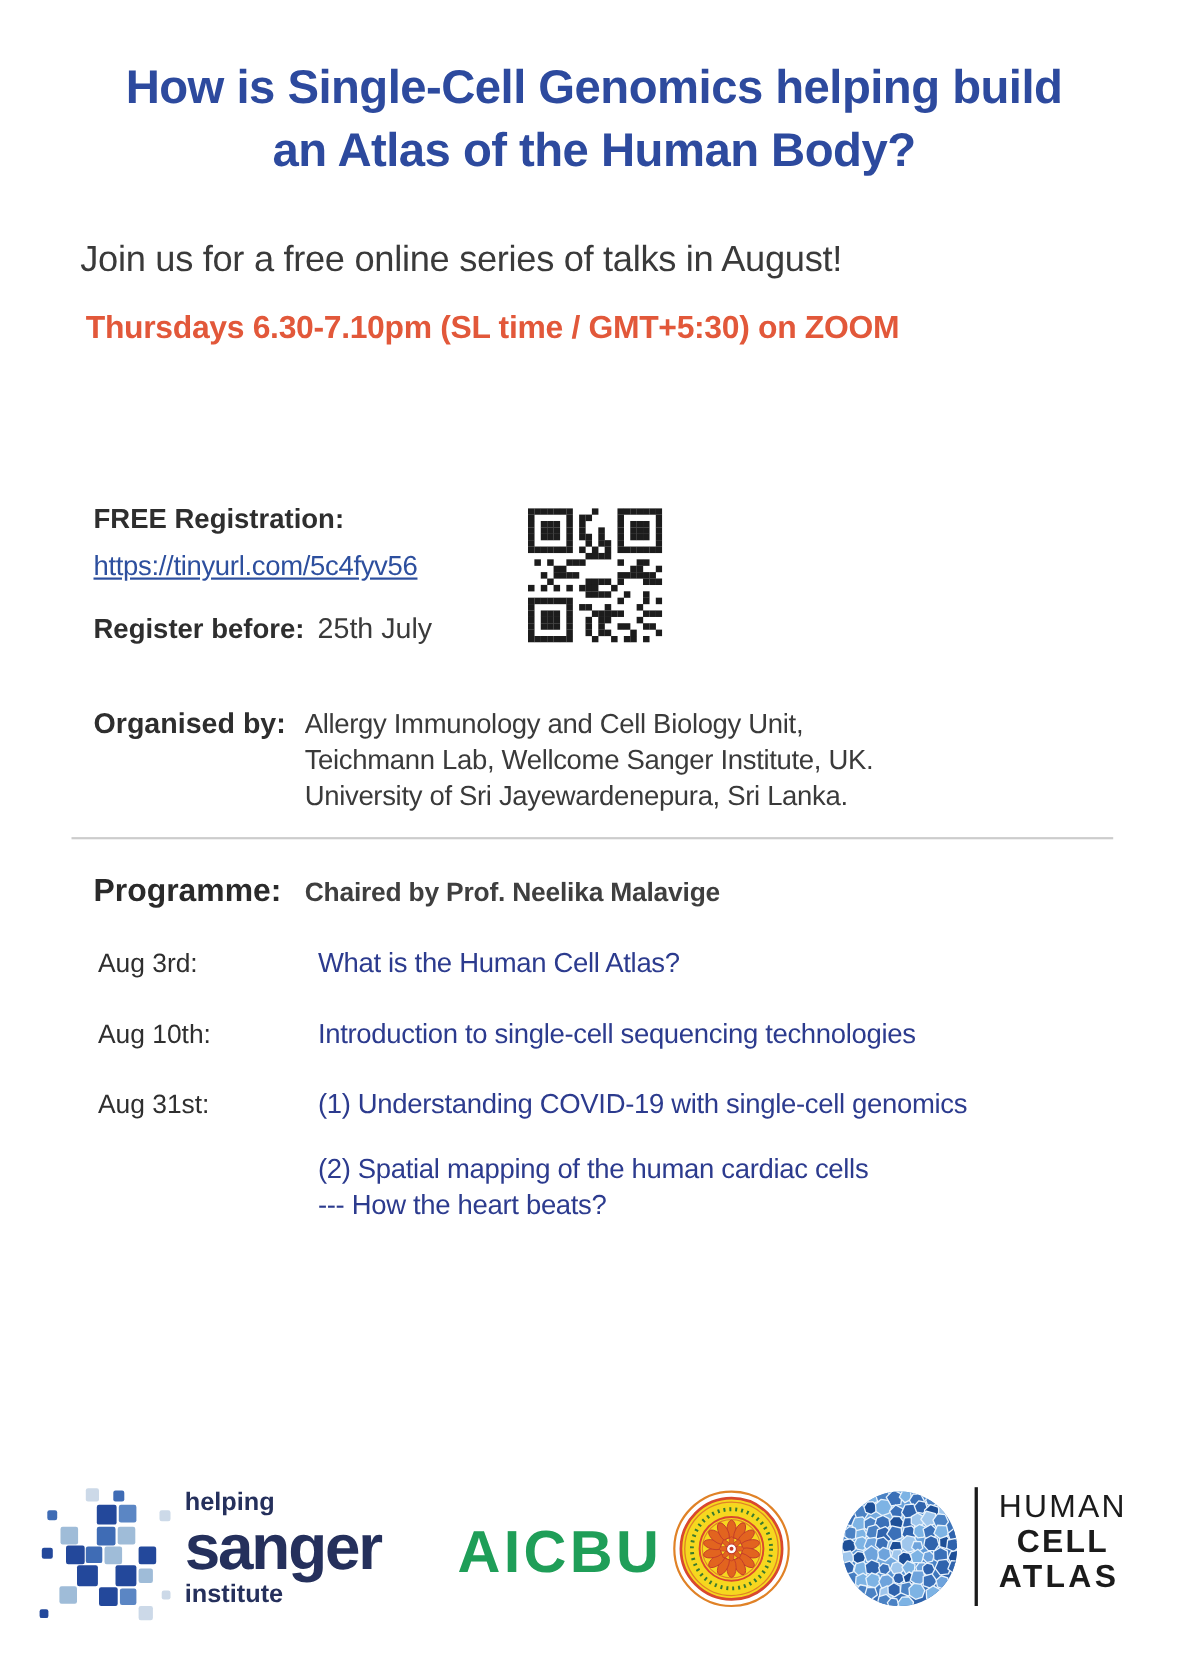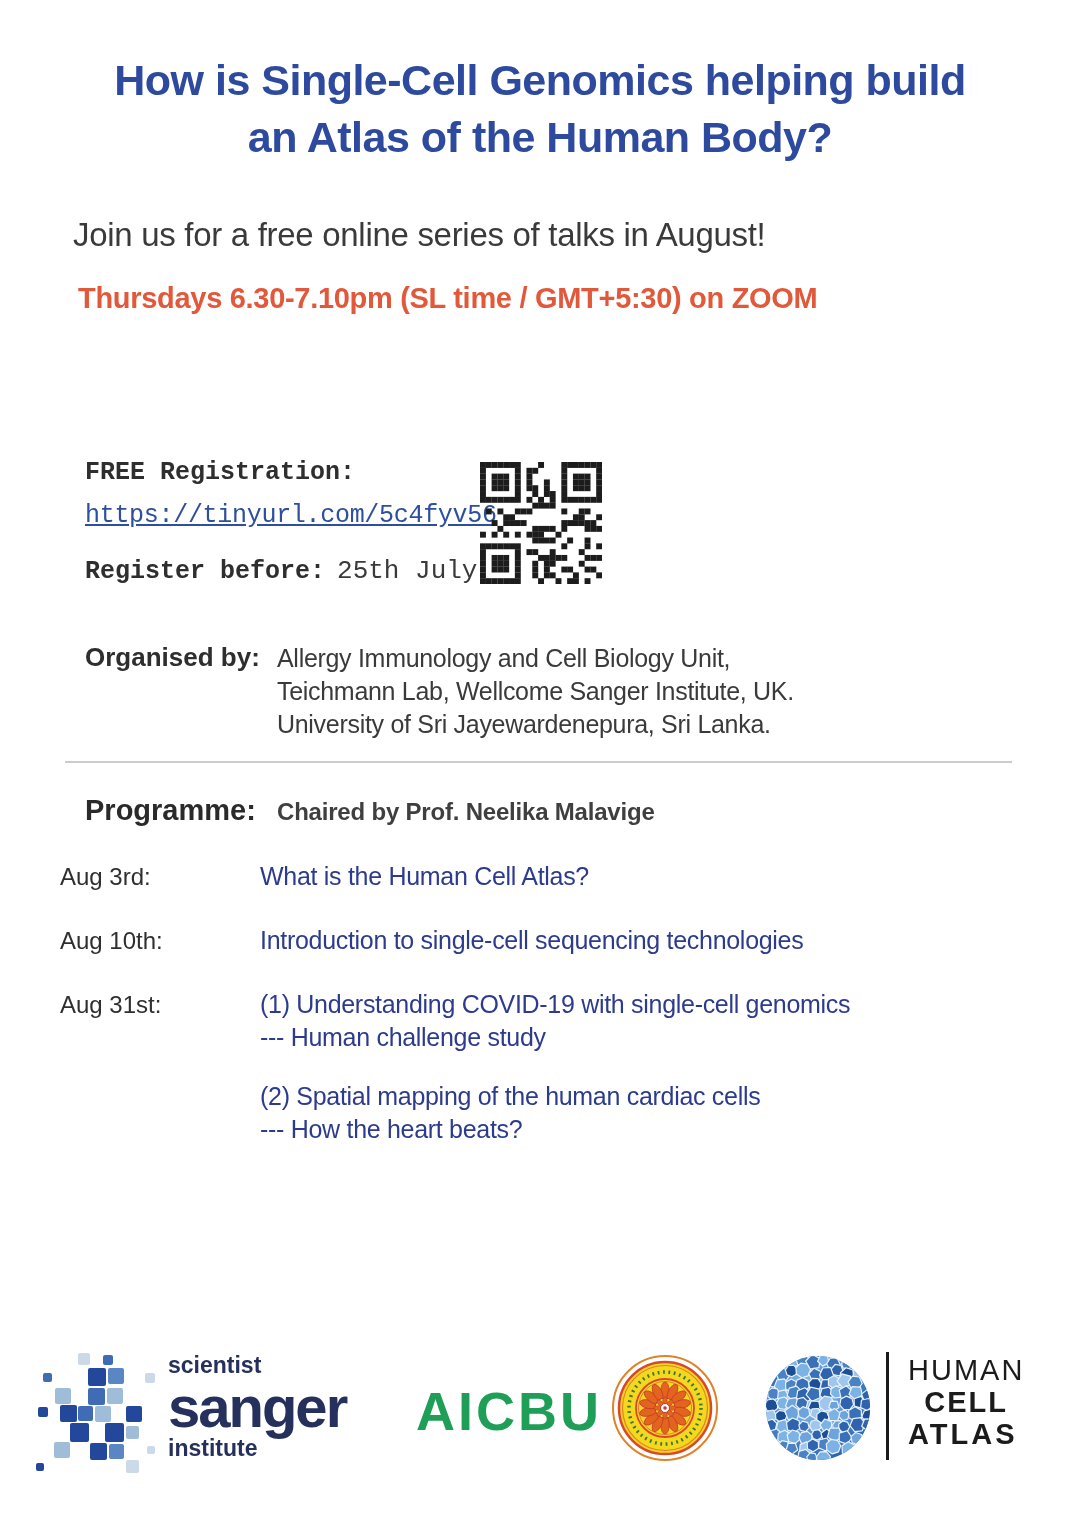--- a/index.html
+++ b/index.html
@@ -12,21 +12,21 @@
   .intro{position:absolute;top:216px;left:73px;font-size:33px;font-weight:500;
          letter-spacing:-0.3px;color:#3a3a3a;}
 
   .schedule{position:absolute;top:282px;left:78px;font-size:29px;font-weight:bold;
             letter-spacing:-0.3px;color:#e2583a;text-align:center;}
 
   .open-to{position:absolute;top:366px;left:78px;font-size:25px;}
   .open-to .lbl{font-weight:bold;color:#2e2e2e;}
   .open-to .val{color:#3a3a3a;margin-left:18px;letter-spacing:-0.3px;}
 
-  .reg{position:absolute;top:458px;left:85px;font-family:Liberation Mono, monospace;}
+  .reg{position:absolute;top:458px;left:85px;}
   .reg .free{font-size:25px;font-weight:bold;color:#2e2e2e;}
   .reg a{display:inline-block;margin-top:14px;font-size:25px;color:#2d4f9e;
          text-decoration:underline;letter-spacing:-0.3px;}
   .reg .before{margin-top:26px;font-size:25px;}
   .reg .before .lbl{font-weight:bold;color:#2e2e2e;}
   .reg .before .val{font-weight:normal;color:#3a3a3a;margin-left:12px;font-size:26px;}
 
   .qr{position:absolute;left:480px;top:462px;width:122px;height:122px;}
 
   .organised{position:absolute;top:642px;left:85px;display:flex;}
@@ -34,21 +34,21 @@
   .organised .lines{font-size:25px;line-height:33px;color:#3a3a3a;letter-spacing:-0.3px;}
 
   .divider{position:absolute;top:761px;left:65px;width:947px;height:2px;background:#cccccc;}
 
   .prog-head{position:absolute;top:794px;left:85px;display:flex;align-items:baseline;}
   .prog-head .lbl{font-size:29px;font-weight:bold;color:#2a2a2a;width:192px;}
   .prog-head .chair{font-size:24px;font-weight:bold;color:#3f3f3f;letter-spacing:-0.2px;}
 
   .prog-rows{position:absolute;top:860px;left:0;width:1080px;}
   .prog-row{display:flex;margin-bottom:31px;}
-  .prog-row .date{width:200px;padding-left:60px;font-size:24px;font-weight:500;
+  .prog-row .date{width:200px;padding-left:89px;font-size:24px;font-weight:500;
                   color:#2f2f2f;flex:none;line-height:33px;}
   .prog-row .topics{font-size:25px;line-height:33px;font-weight:500;
                     color:#2c3b8e;letter-spacing:-0.3px;}
   .prog-row .topics .gap{height:26px;}
 
   .footer{position:absolute;left:0;top:1340px;width:1080px;height:150px;}
   .mosaic{position:absolute;left:35px;top:10px;}
   .sanger-text{position:absolute;left:168px;top:12px;color:#25305c;}
   .sanger-text .w1{font-size:23px;font-weight:bold;}
   .sanger-text .w2{font-size:58px;font-weight:bold;letter-spacing:-2px;line-height:52px;margin:2px 0;}
@@ -315,21 +315,20 @@
       <div class="prog-row">
         <div class="date">Aug 10th:</div>
         <div class="topics">
           <div>Introduction to single-cell sequencing technologies</div>
         </div>
       </div>
       <div class="prog-row">
         <div class="date">Aug 31st:</div>
         <div class="topics">
           <div>(1) Understanding COVID-19 with single-cell genomics</div>
-          <div>--- Human challenge study</div>
           <div class="gap"></div>
           <div>(2) Spatial mapping of the human cardiac cells</div>
           <div>--- How the heart beats?</div>
         </div>
       </div>
     </div>
 
   <div class="footer">
 
     <svg class="mosaic" width="125" height="130" viewBox="0 0 125 130" id="mosaic-svg">
@@ -352,21 +351,21 @@
         <rect x="91" y="76" width="13" height="13" rx="2" fill="#9fbcd8"></rect>
         <rect x="19" y="92" width="16" height="16" rx="2" fill="#9fbcd8"></rect>
         <rect x="55" y="93" width="17" height="17" rx="2" fill="#23489b"></rect>
         <rect x="74" y="94" width="15" height="15" rx="2" fill="#5b86c4"></rect>
         <rect x="112" y="96" width="8" height="8" rx="2" fill="#ccd9e8"></rect>
         <rect x="1" y="113" width="8" height="8" rx="2" fill="#23489b"></rect>
         <rect x="91" y="110" width="13" height="13" rx="2" fill="#ccd9e8"></rect>
       </svg>
 
     <div class="sanger-text">
-      <div class="w1">scientist</div>
+      <div class="w1">helping</div>
       <div class="w2">sanger</div>
       <div class="w3">institute</div>
     </div>
 
     <div class="aicbu">AICBU</div>
 
     <svg class="seal" width="110" height="110" viewBox="0 0 110 110">
       <circle cx="55" cy="55" r="52" fill="#ffffff" stroke="#e08227" stroke-width="2"></circle>
       <circle cx="55" cy="55" r="46" fill="#f6d71f" stroke="#d9482e" stroke-width="2.5"></circle>
       <circle cx="55" cy="55" r="42.5" fill="none" stroke="#e08227" stroke-width="1.2"></circle>

